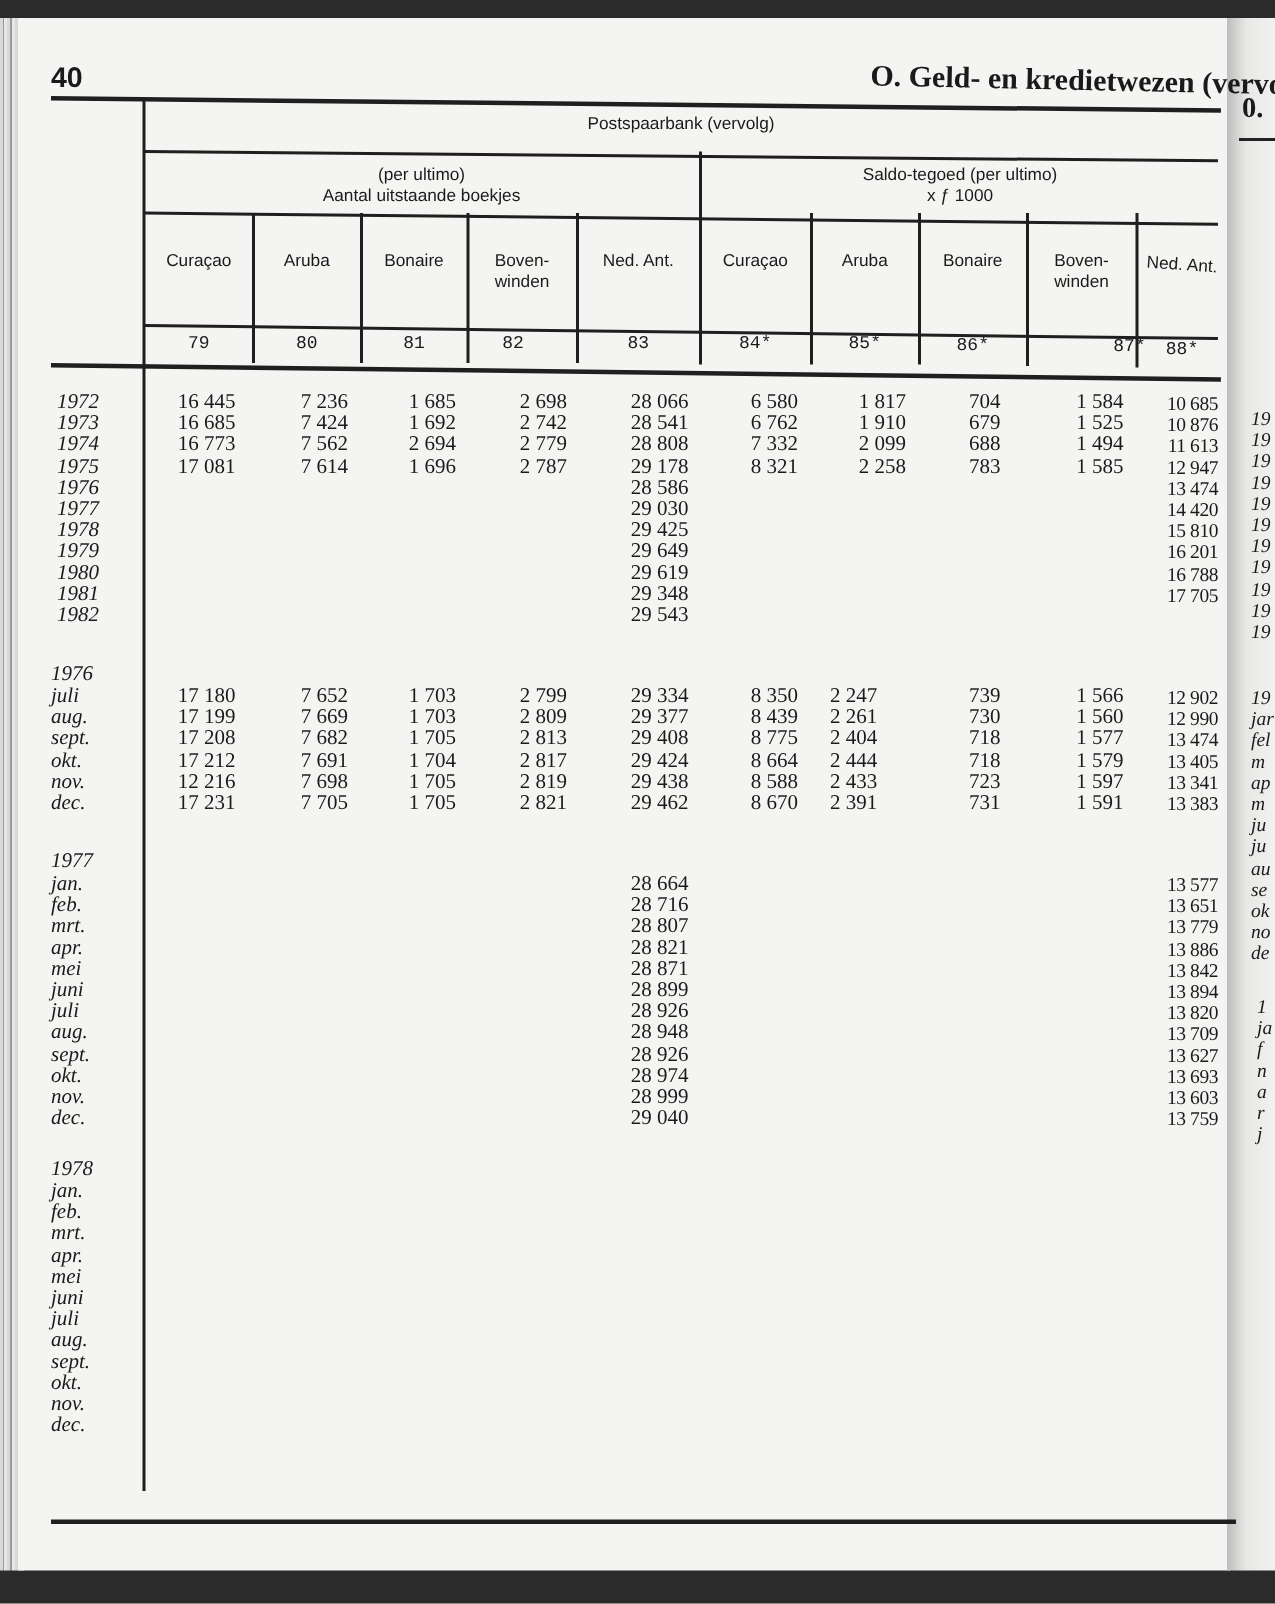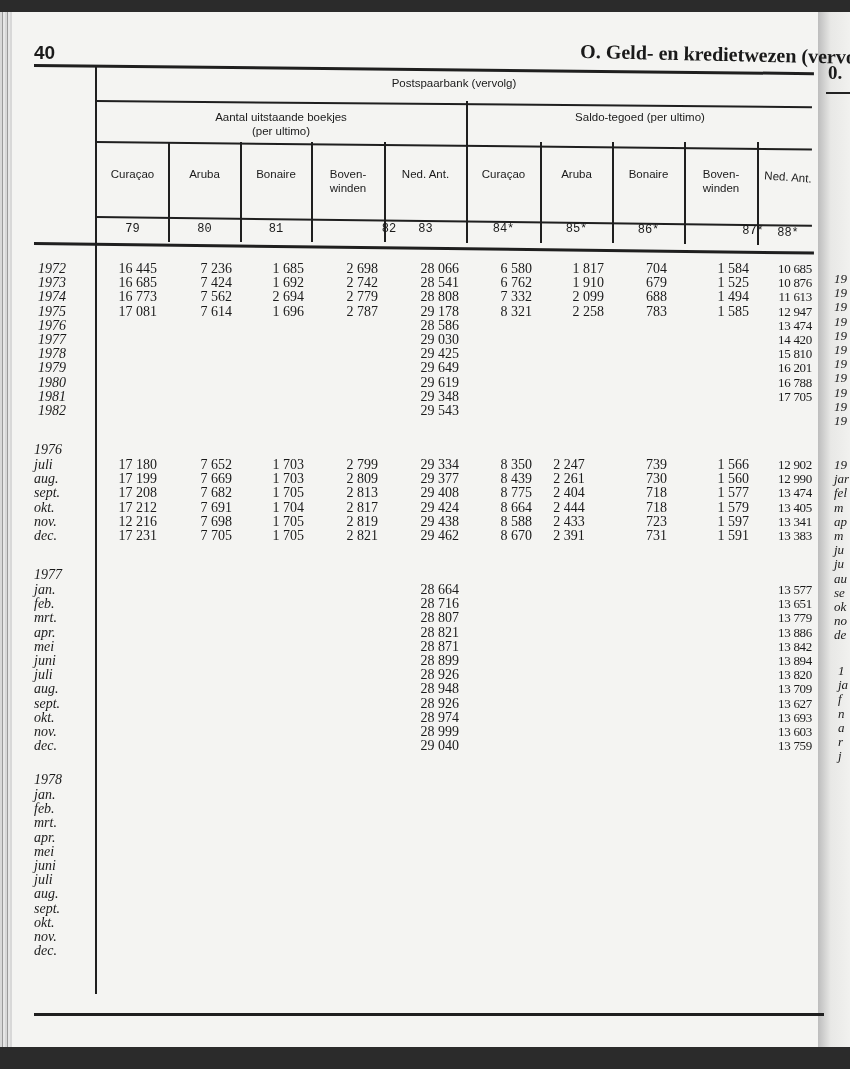--- a/index.html
+++ b/index.html
@@ -124,25 +124,26 @@
 <div class="rule" style="left:311px;top:142px;width:1.5px;height:100px;"></div>
 <div class="rule" style="left:384px;top:142px;width:1.5px;height:100px;"></div>
 <div class="rule" style="left:466px;top:142px;width:1.5px;height:101px;"></div>
 <div class="rule" style="left:540px;top:142px;width:1.5px;height:101px;"></div>
 <div class="rule" style="left:612px;top:142px;width:1.5px;height:101px;"></div>
 <div class="rule" style="left:684px;top:142px;width:1.5px;height:102px;"></div>
 <div class="rule" style="left:757px;top:142px;width:1.5px;height:103px;"></div>
 
 <div class="hdr" style="left:96px;top:76px;width:716px;">Postspaarbank (vervolg)</div>
 <div class="hdr" style="left:96px;top:110px;width:370px;">
+  <div>(per ultimo)</div>
   <div>Aantal uitstaande boekjes</div>
-  <div>(per ultimo)</div>
 </div>
 <div class="hdr" style="left:468px;top:110px;width:344px;">
   <div>Saldo-tegoed (per ultimo)</div>
+  <div>x ƒ 1000</div>
 </div>
 
 <div class="hdr" style="left:97px;top:167px;width:71px;">Curaçao</div>
 <div class="hdr" style="left:169px;top:167px;width:71px;">Aruba</div>
 <div class="hdr" style="left:241px;top:167px;width:70px;">Bonaire</div>
 <div class="hdr" style="left:312px;top:167px;width:72px;">
   <div>Boven-</div>
   <div>winden</div>
 </div>
 <div class="hdr" style="left:385px;top:167px;width:81px;">Ned. Ant.</div>
@@ -151,21 +152,21 @@
 <div class="hdr" style="left:613px;top:167px;width:71px;">Bonaire</div>
 <div class="hdr" style="left:685px;top:167px;width:72px;">
   <div>Boven-</div>
   <div>winden</div>
 </div>
 <div class="hdr" style="left:760px;top:170px;width:56px;transform:rotate(4deg);white-space:nowrap;">Ned. Ant.</div>
 
 <div class="colnum" style="left:97px;top:222px;width:71px;">79</div>
 <div class="colnum" style="left:169px;top:222px;width:71px;">80</div>
 <div class="colnum" style="left:241px;top:222px;width:70px;">81</div>
-<div class="colnum" style="left:328px;top:222px;width:58px;padding-left:32px;">82</div>
+<div class="colnum" style="left:313px;top:222px;width:58px;">82</div>
 <div class="colnum" style="left:385px;top:222px;width:81px;">83</div>
 <div class="colnum" style="left:467px;top:222px;width:73px;">84*</div>
 <div class="colnum" style="left:541px;top:222px;width:71px;">85*</div>
 <div class="colnum" style="left:613px;top:223px;width:71px;">86*</div>
 <div class="colnum" style="left:685px;top:224px;width:72px;margin-left:32px;">87*</div>
 <div class="colnum" style="left:760px;top:226px;width:56px;">88*</div>
 
 <div id="body">
     <div class="yearcol" style="left: 30px; top: 262px; width: 36px;">
       <div class="row">1972</div>

